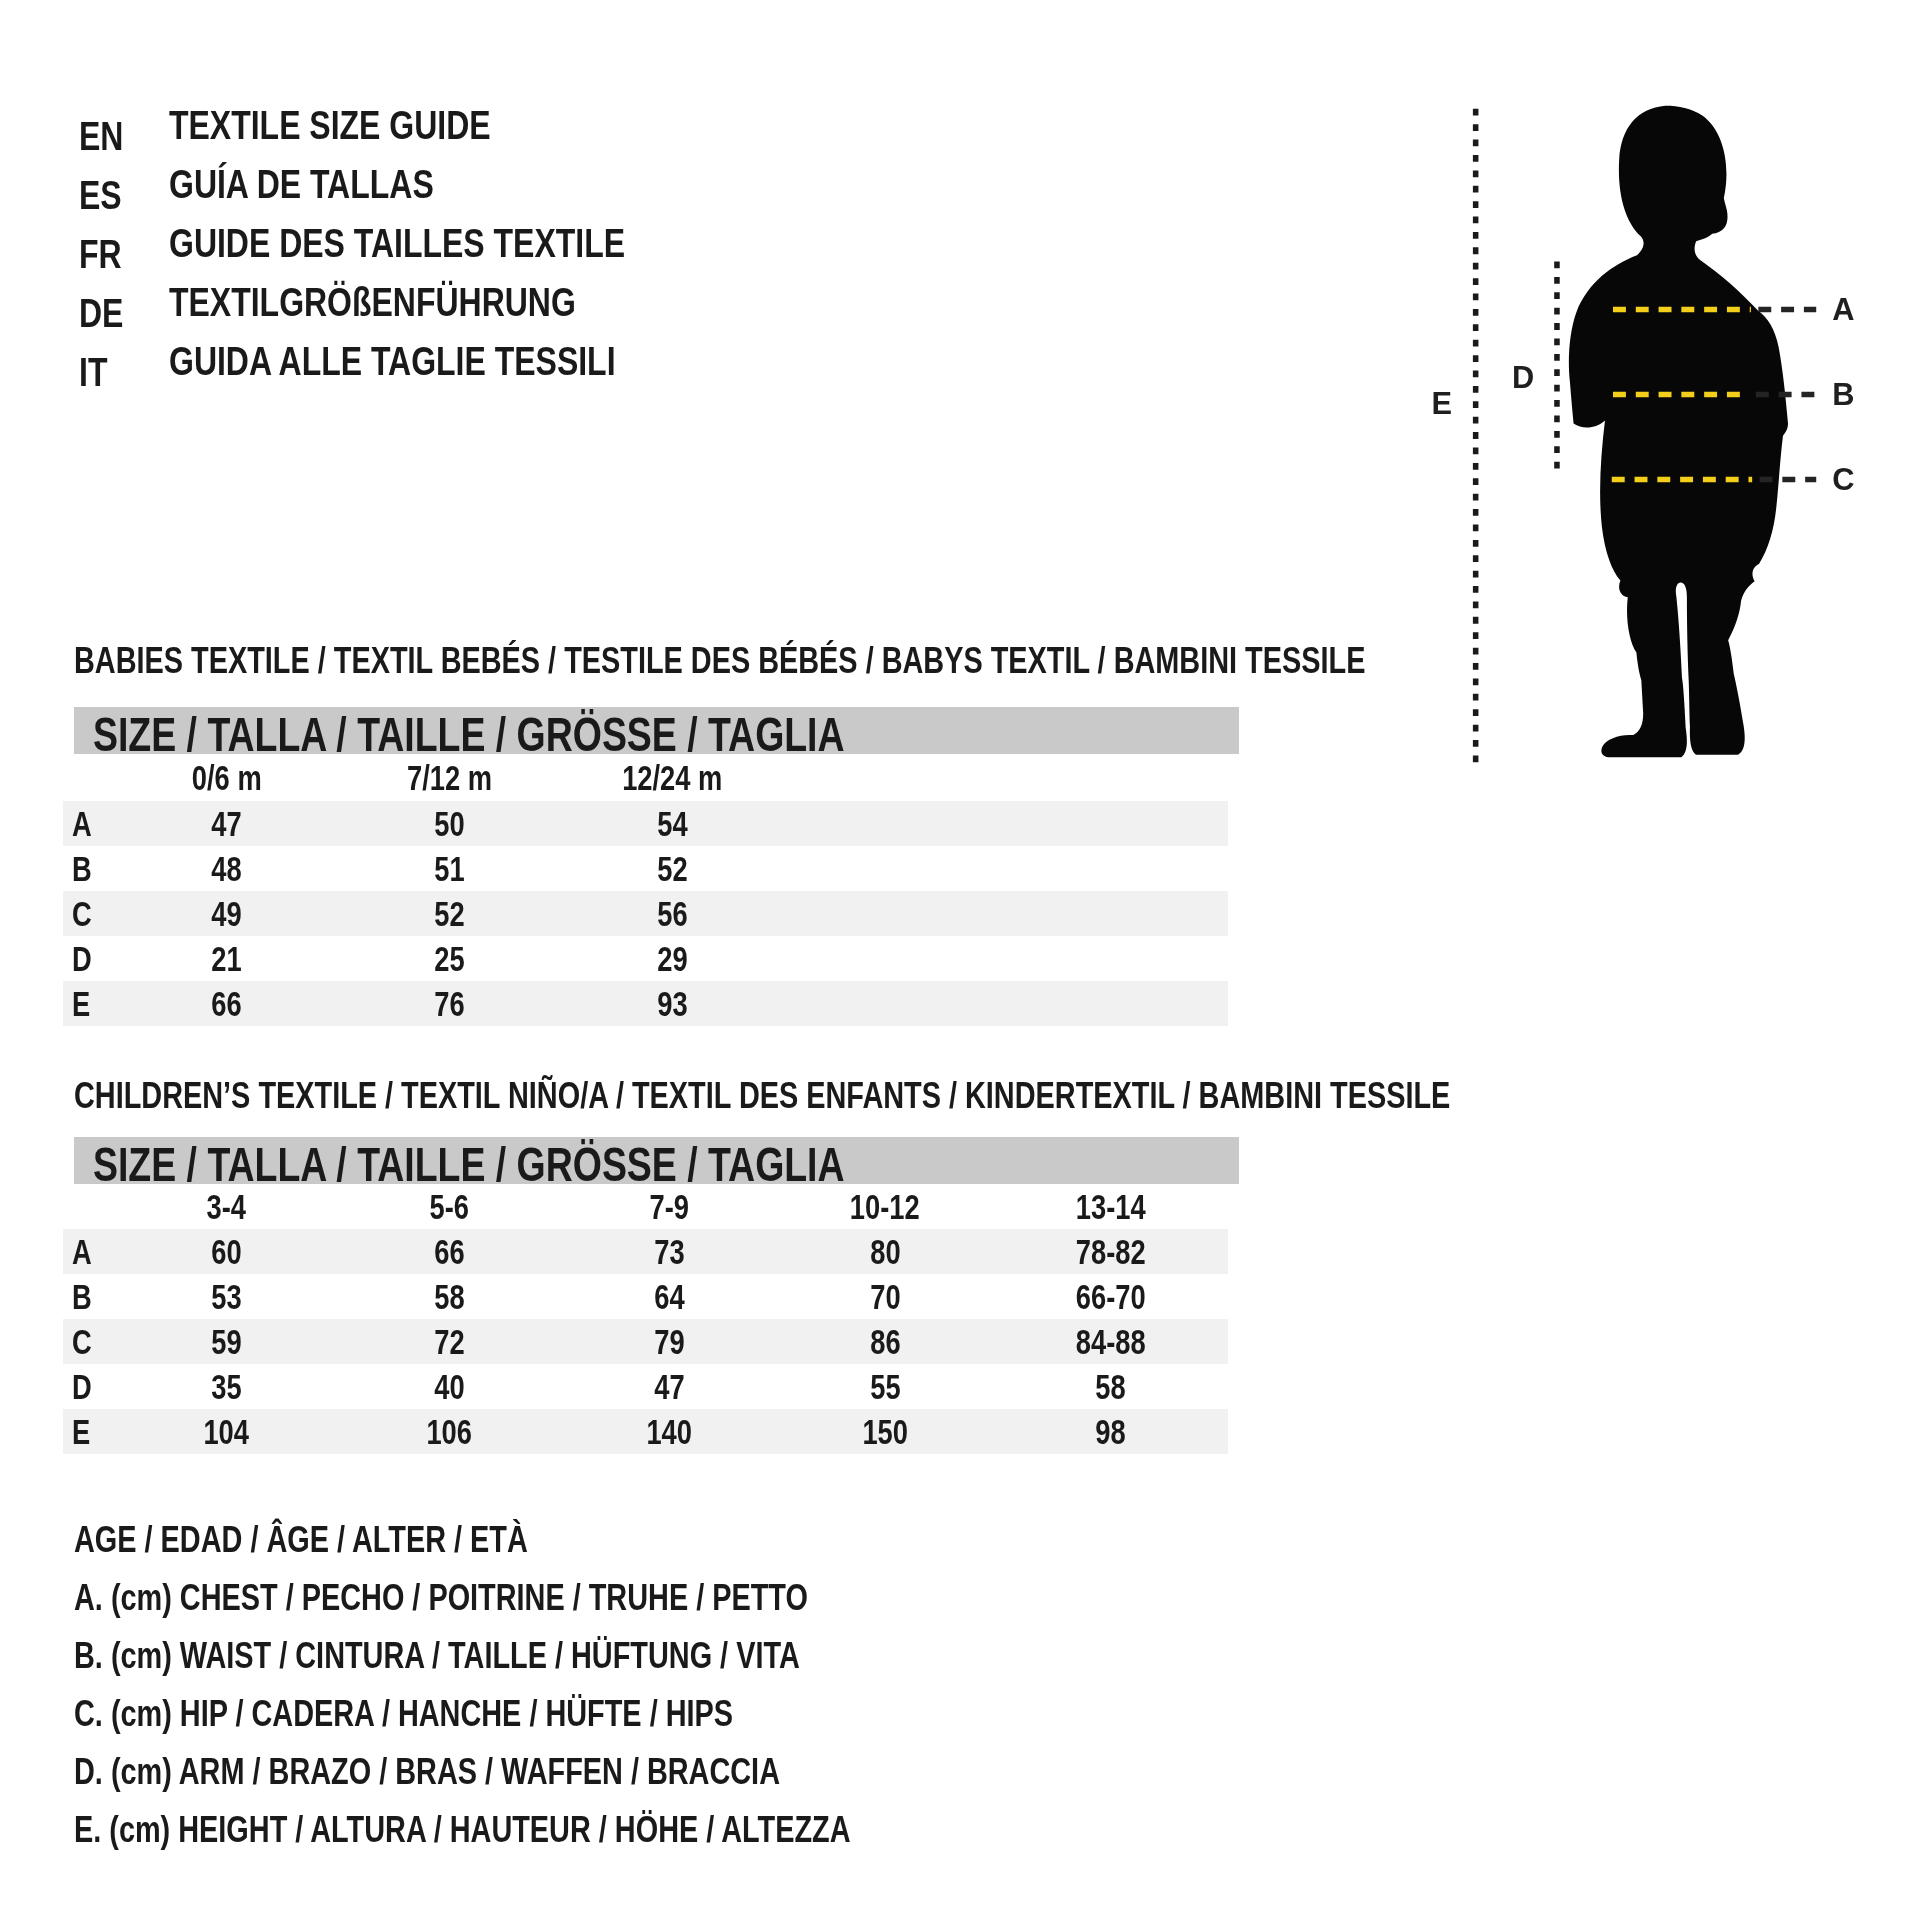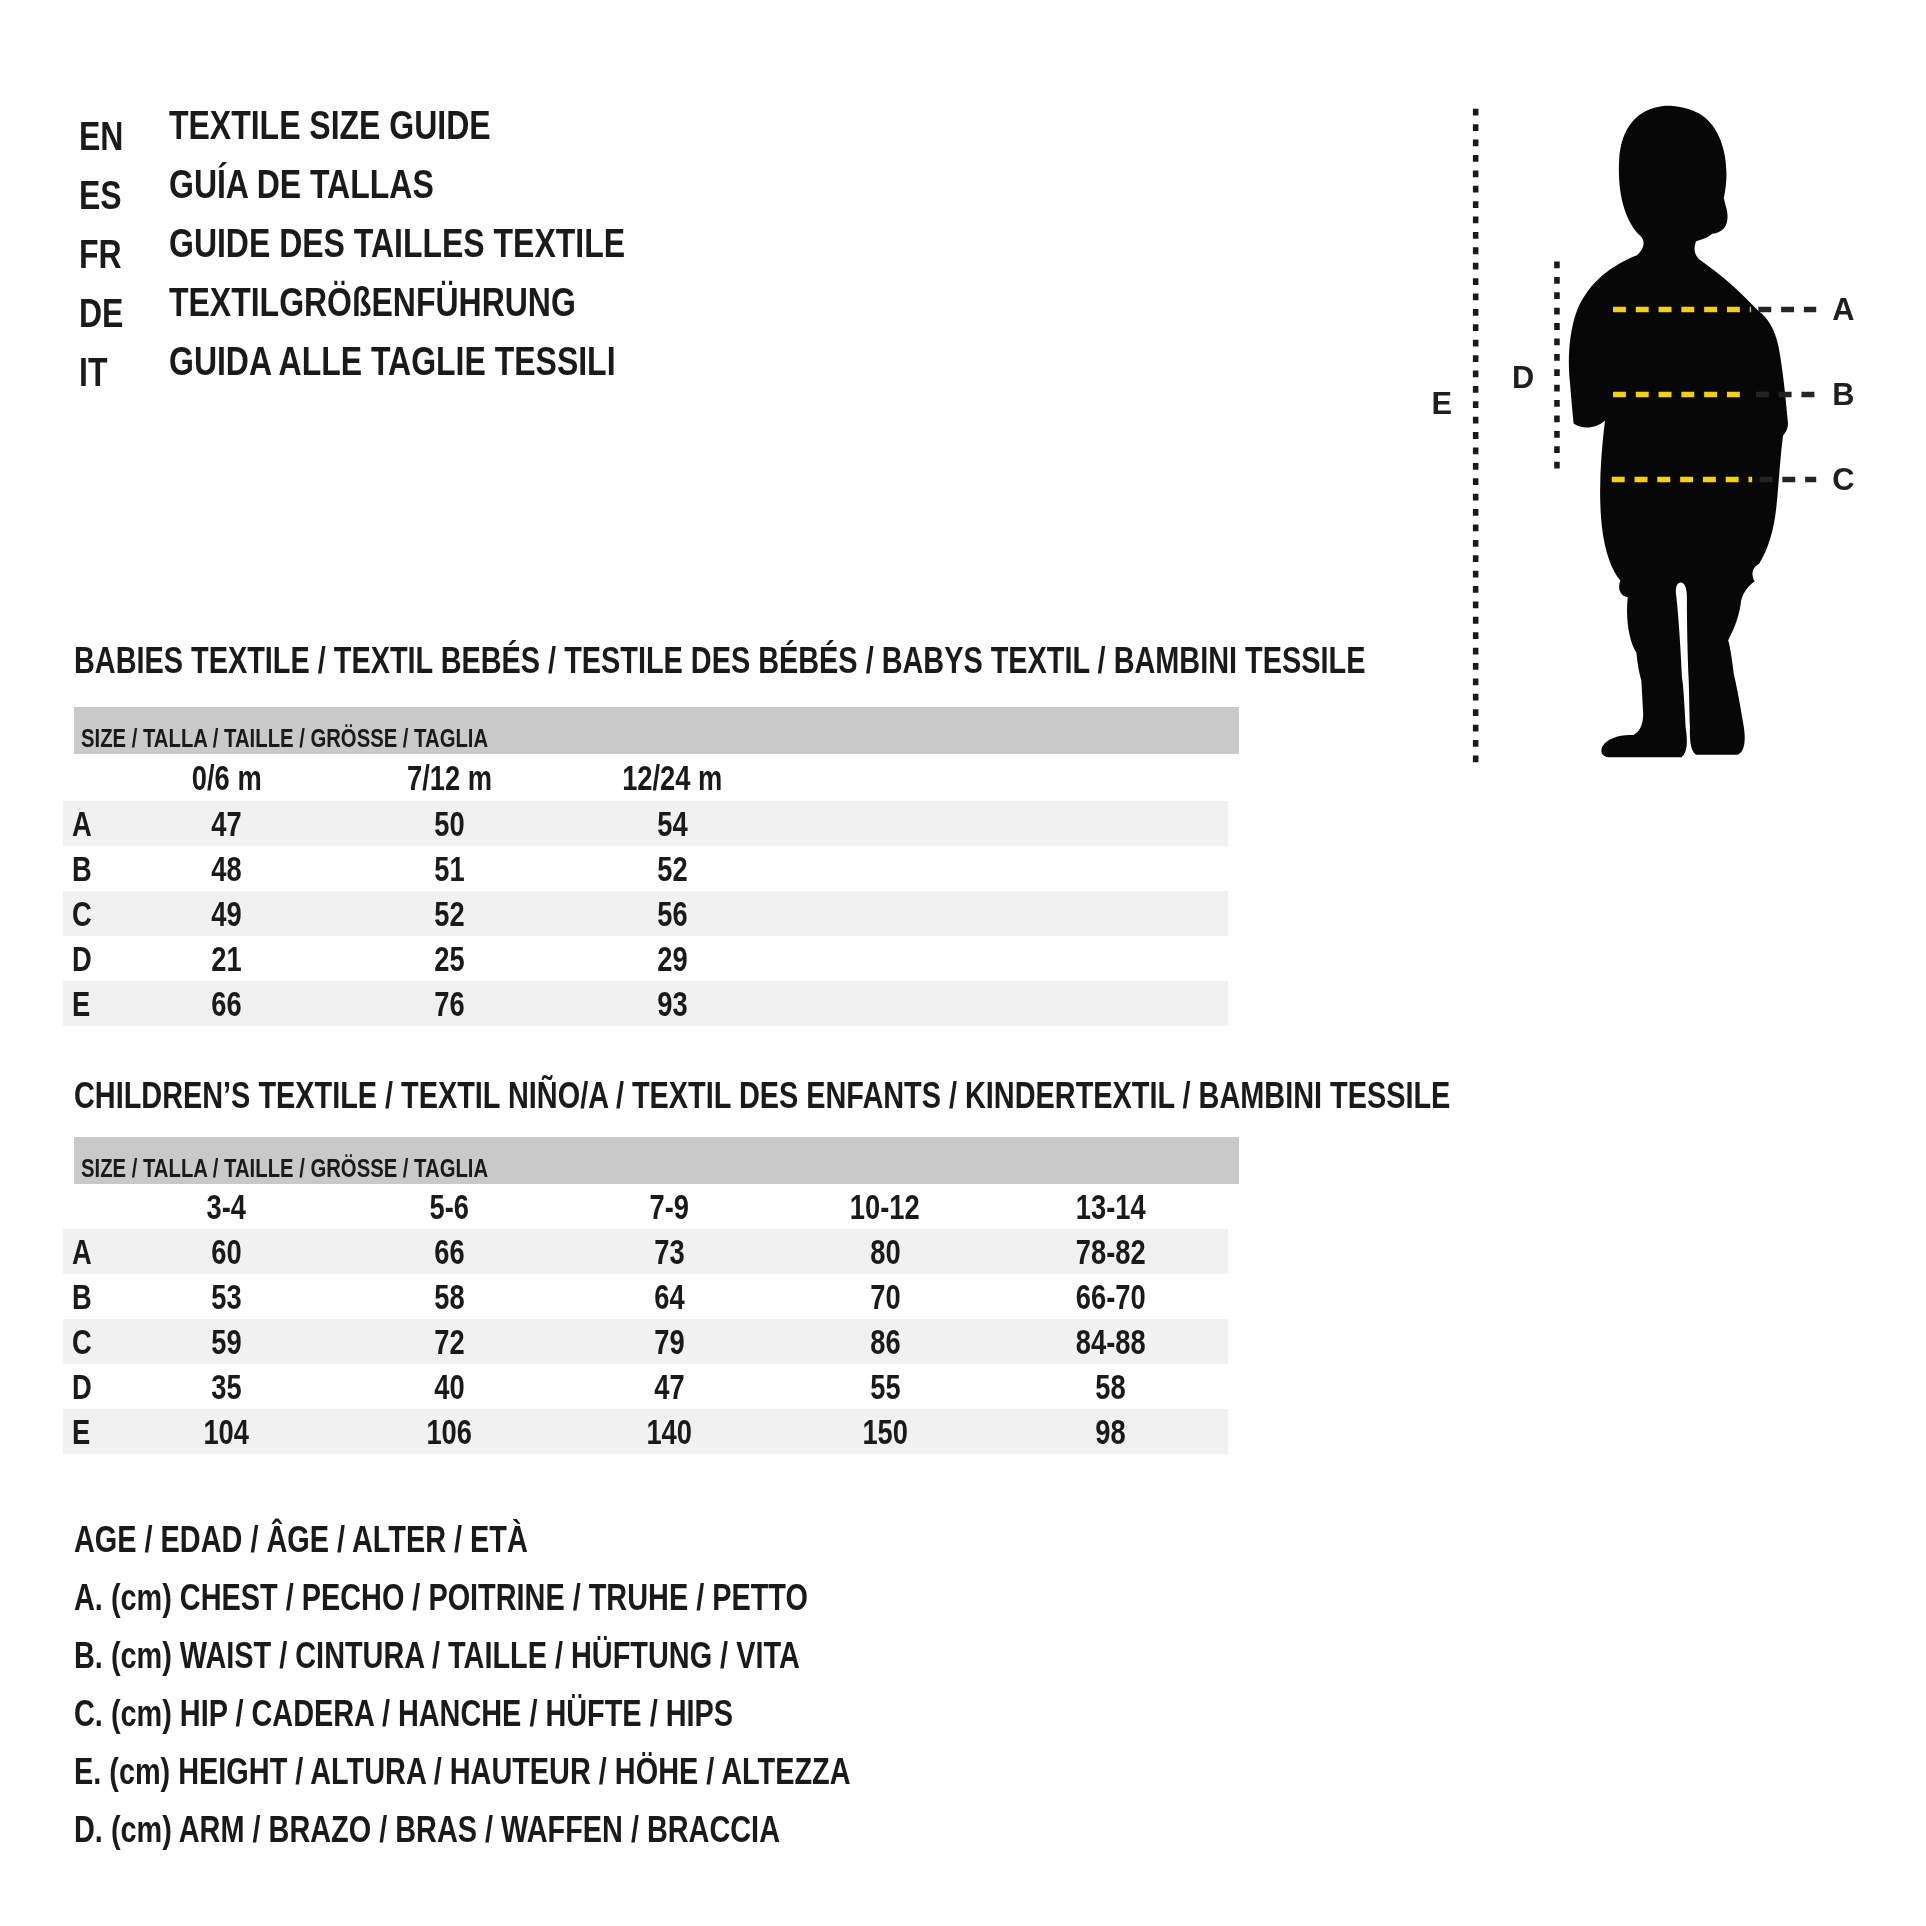--- a/index.html
+++ b/index.html
@@ -14,22 +14,22 @@
   
   .langs { position:absolute; left:79px; top:96px; }
   .lang-row { display:flex; align-items:center; height:59px; font-size:41px; font-weight:700; }
   .lang-code { width:90px;margin-top:21px; }
 
   
   .sec-title { position:absolute; left:74px; font-size:37px; font-weight:700; }
 
   
   .size-bar { position:absolute; left:74px; width:1165px; height:47px; background:#c9c9c9;
-              display:flex; align-items:flex-end; padding-left:7px; box-sizing:border-box;
-              font-size:26px; font-weight:700; }
+              display:flex; align-items:flex-start; padding-left:19px; box-sizing:border-box;
+              font-size:48px; font-weight:700; }
 
   
   .trow { position:absolute; left:63px; width:1165px; height:45px; display:grid; align-items:center;
           font-size:35px; font-weight:700; }
   .b-cols { grid-template-columns:52px 223px 223px 223px 1fr; }
   .c-cols { grid-template-columns:52px 223px 223px 216px 216px 235px; }
   .trow .rlabel { padding-left:8.6px; }
   .trow .cell { text-align:center; }
   .shade { background:#f1f1f1; }
 
@@ -251,21 +251,21 @@
     <div class="legend-row">
         <span class="cond">A. (cm) CHEST / PECHO / POITRINE / TRUHE / PETTO</span>
       </div>
     <div class="legend-row">
         <span class="cond">B. (cm) WAIST / CINTURA / TAILLE / HÜFTUNG / VITA</span>
       </div>
     <div class="legend-row">
         <span class="cond">C. (cm) HIP / CADERA / HANCHE / HÜFTE / HIPS</span>
       </div>
     <div class="legend-row">
+        <span class="cond">D. (cm) ARM / BRAZO / BRAS / WAFFEN / BRACCIA</span>
+      </div>
+    <div class="legend-row">
         <span class="cond">E. (cm) HEIGHT / ALTURA / HAUTEUR / HÖHE / ALTEZZA</span>
       </div>
-    <div class="legend-row">
-        <span class="cond">D. (cm) ARM / BRAZO / BRAS / WAFFEN / BRACCIA</span>
-      </div>
   </div>
 
 </div>
 
 
 </body></html>

